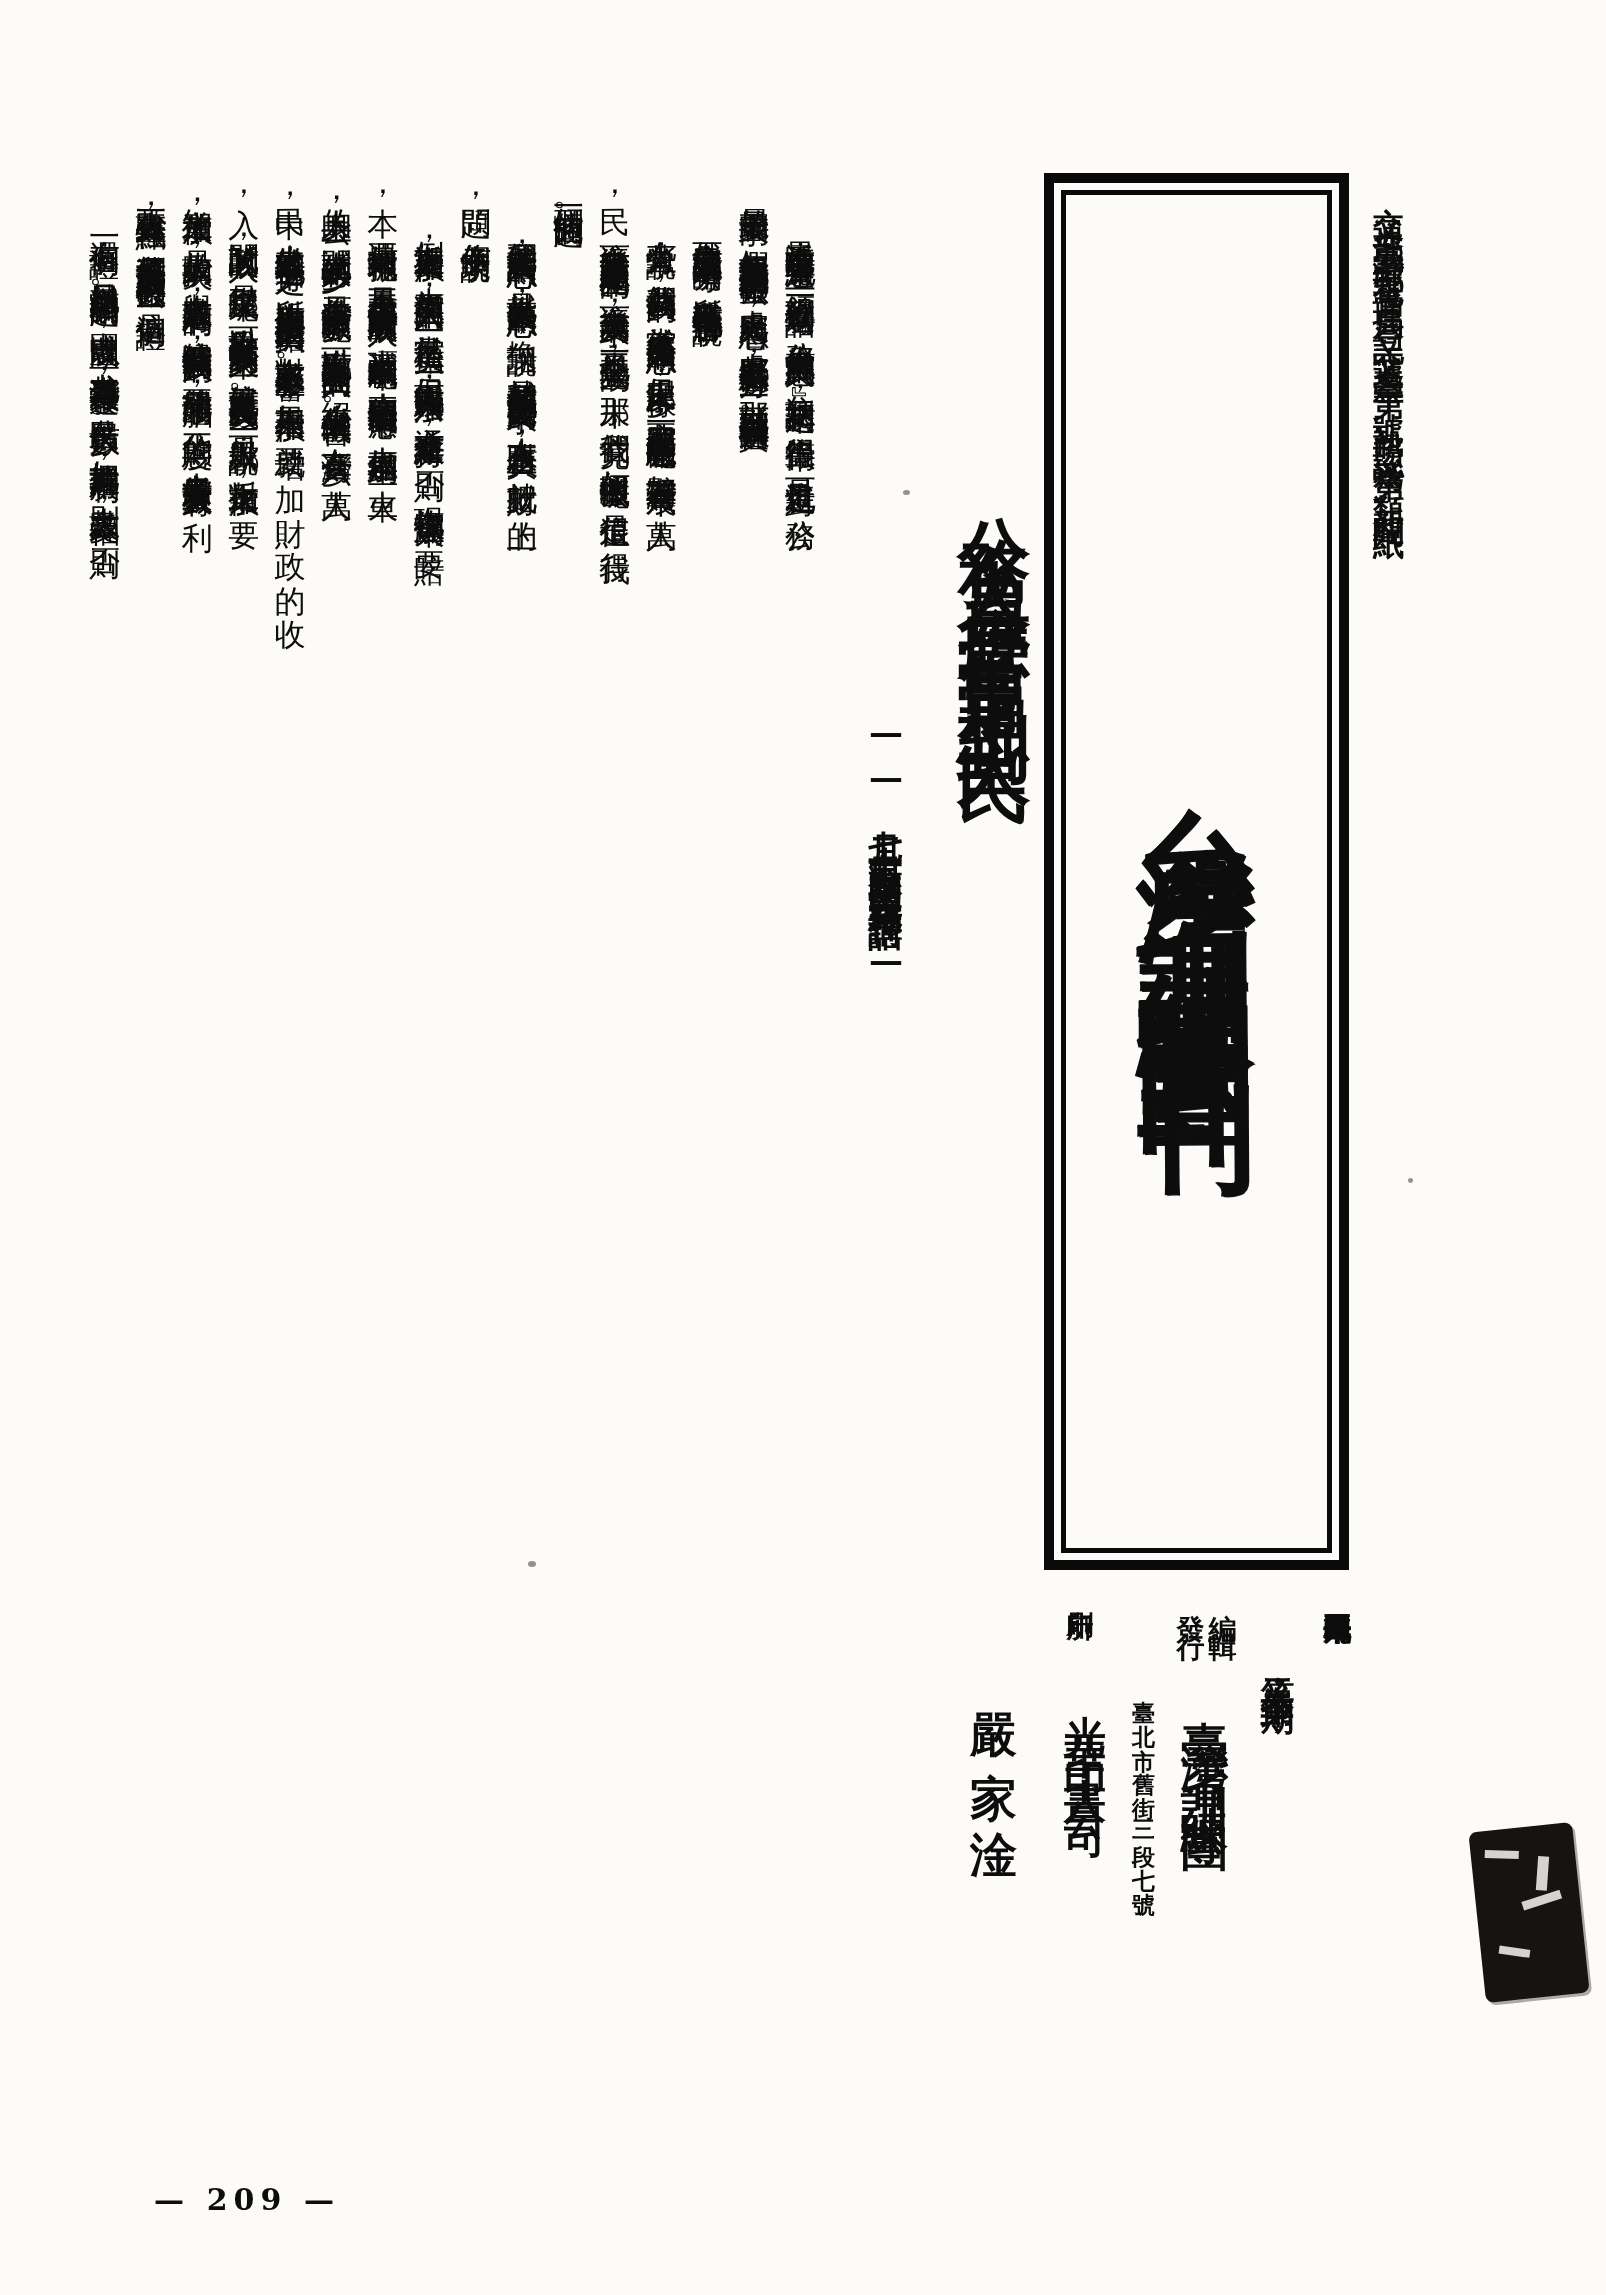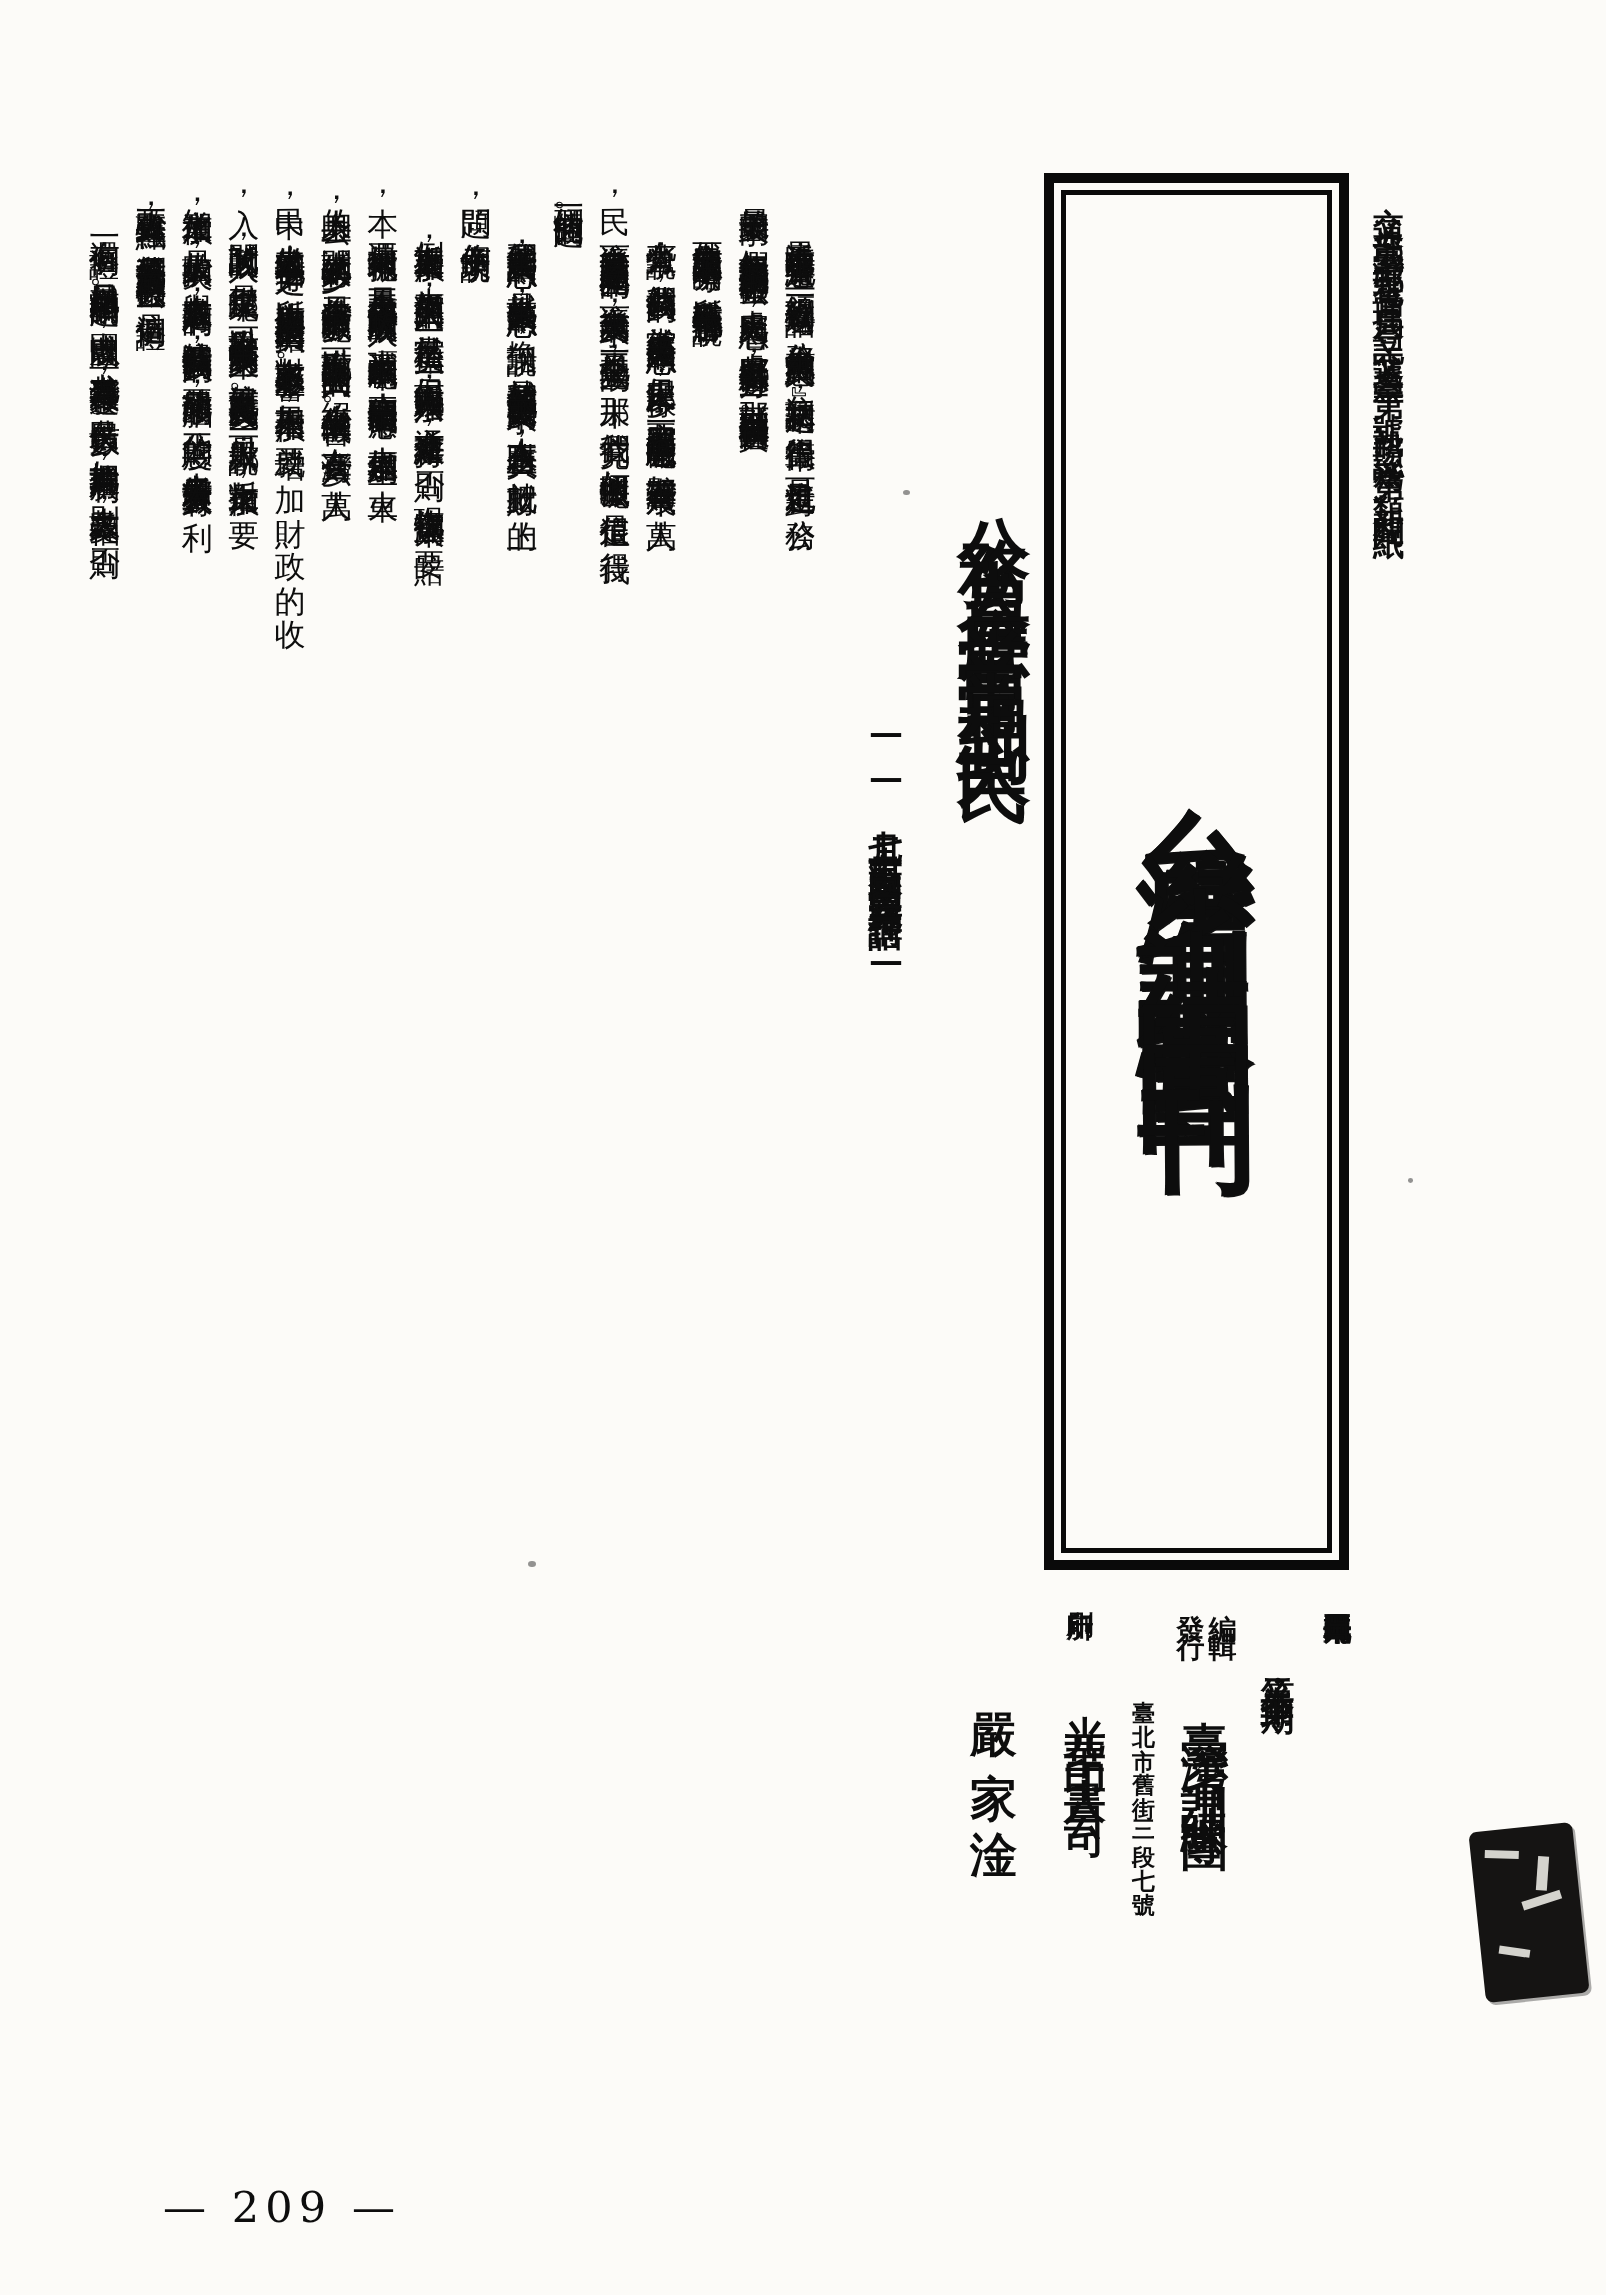--- a/index.html
+++ b/index.html
@@ -89,22 +89,22 @@
     position:absolute;left:89px;top:184px;width:727px;height:2028px;
     display:flex;flex-direction:row-reverse;justify-content:space-between;
   }
   .col{
     writing-mode:vertical-rl;text-orientation:upright;
     font-size:31px;letter-spacing:1.5px;line-height:1;
     white-space:nowrap;font-weight:500;
   }
   .col.indent{padding-top:33px;}
   .page-number{
-    position:absolute;left:163px;top:2182px;
-    font-size:43px;letter-spacing:6.1px;font-weight:normal;
+    position:absolute;left:154px;top:2182px;
+    font-size:30px;letter-spacing:6.1px;font-weight:bold;
   }
   
   .seal{
     position:absolute;left:1477px;top:1827px;width:104px;height:171px;
     background:#151413;border-radius:7.7px;
     transform:rotate(-6deg);
     box-shadow:2.3px 3.1px 0 rgba(20,20,20,.35);
     overflow:hidden;
   }
   .seal-mark{position:absolute;background:#f6f4ef;opacity:.85;}

